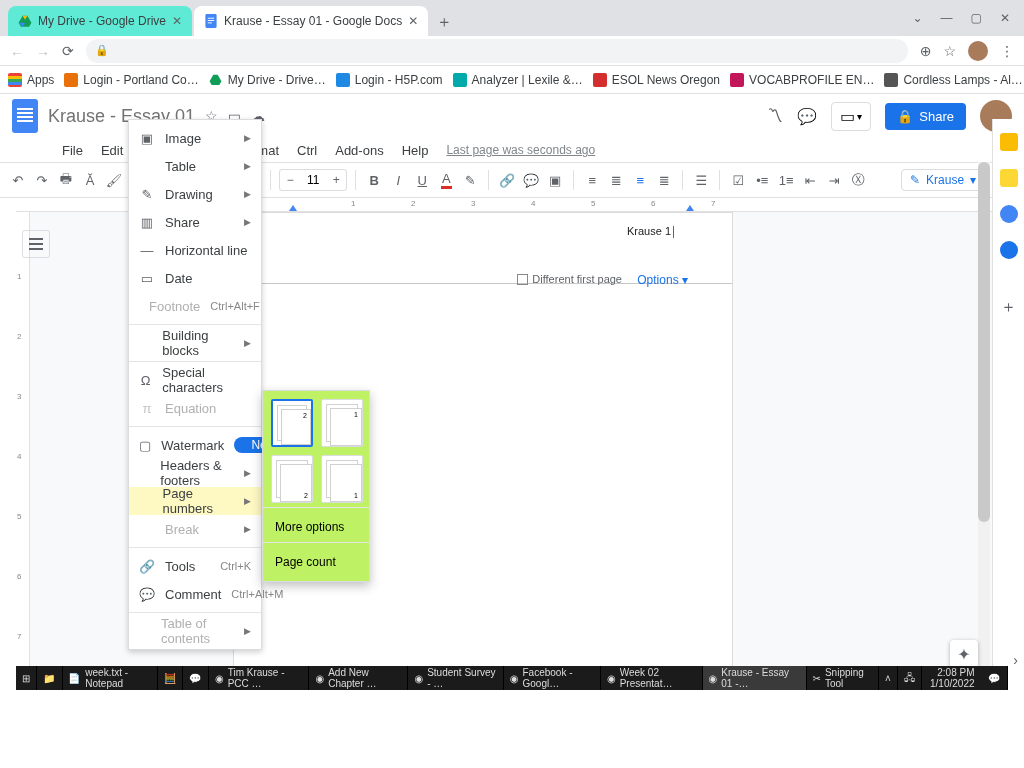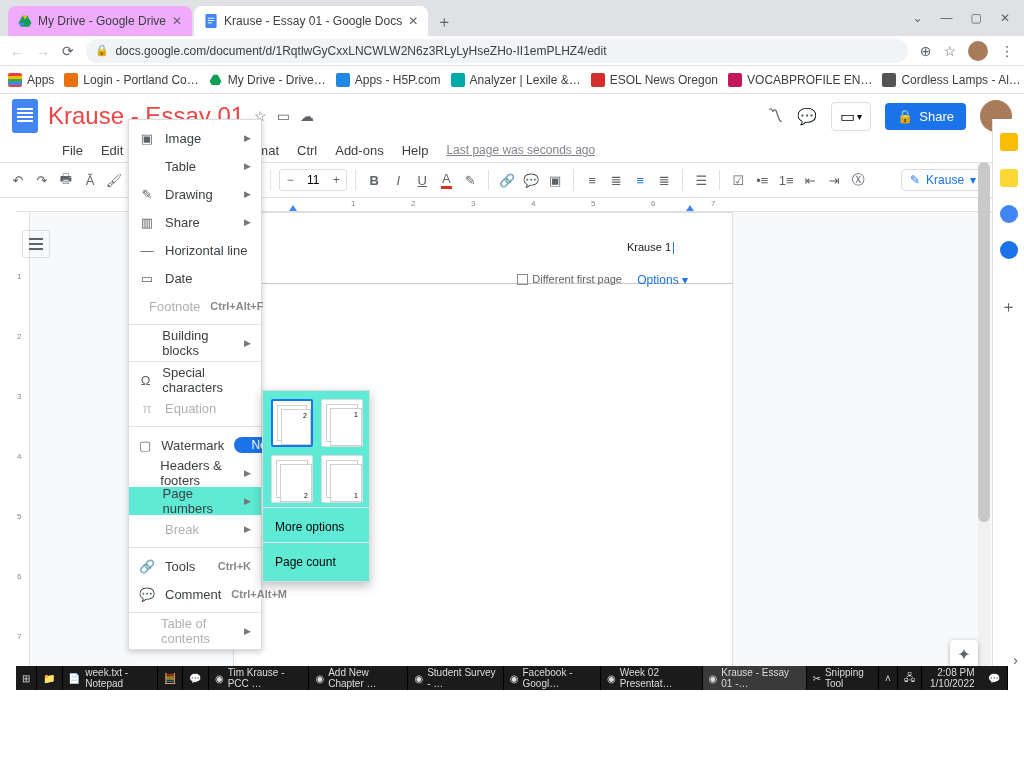--- a/index.html
+++ b/index.html
@@ -1,20 +1,20 @@
 <!DOCTYPE html>
 <html><head>
 <meta charset="utf-8">
 <style>
   * { box-sizing: border-box; margin: 0; padding: 0; font-family: "Segoe UI", Arial, sans-serif; }
   body { width: 1024px; height: 768px; background: #fff; overflow: hidden; position: relative; }
 
   
   .tab-strip { height: 36px; background: #dfe1e5; display: flex; align-items: flex-end; padding-left: 8px; }
-  .tab { height: 30px; background: #f0abfc; border-radius: 8px 8px 0 0; display: flex; align-items: center; padding: 0 10px; font-size: 12px; color: #3c4043; margin-right: 2px; min-width: 150px; gap: 6px; }
+  .tab { height: 30px; background: #5eead4; border-radius: 8px 8px 0 0; display: flex; align-items: center; padding: 0 10px; font-size: 12px; color: #3c4043; margin-right: 2px; min-width: 150px; gap: 6px; }
   .tab.active { background: #fff; }
   .tab .favicon { width: 14px; height: 14px; display: inline-flex; align-items: center; justify-content: center; }
   .tab .tab-close { font-size: 12px; color: #5f6368; margin-left: auto; }
   .new-tab { width: 28px; height: 28px; display:flex;align-items:center;justify-content:center;color:#5f6368;font-size:16px; }
   .win-controls { margin-left:auto; display:flex; gap:18px; padding-right:14px; color:#5f6368; font-size:12px; align-items:center; height:36px; }
 
   .addr-bar { height: 30px; background:#fff; display:flex; align-items:center; padding:0 10px; gap:12px; border-bottom:1px solid #e0e0e0;}
   .addr-bar .nav-ico { color:#5f6368; font-size:14px; }
   .addr-bar .disabled { color:#bdc1c6; }
   .omnibox { flex:1; background:#f1f3f4; border-radius:14px; height:24px; display:flex; align-items:center; padding:0 10px; font-size:12px; color:#3c4043; gap:6px;}
@@ -24,21 +24,21 @@
 
   .bookmarks-bar { height:28px; background:#fff; border-bottom:1px solid #e0e0e0; display:flex; align-items:center; padding:0 8px; gap:10px; font-size:12px; color:#3c4043;}
   .bm { display:flex; align-items:center; gap:5px; white-space:nowrap; }
   .bm .ico { width:14px;height:14px; display:inline-block; border-radius:2px;}
   .bm-sep { flex:1; }
 
   
   .docs-header { height:44px; display:flex; align-items:center; padding:0 12px; gap:10px; }
   .docs-logo { width:26px;height:34px; background:#4285f4; border-radius:3px; position:relative; }
   .docs-logo::after{content:"";position:absolute;left:5px;right:5px;top:9px;height:2px;background:#fff;box-shadow:0 4px 0 #fff,0 8px 0 #fff,0 12px 0 #fff;}
-  .doc-title { font-size:24px; color:#ef4444; }
+  .doc-title { font-size:18px; color:#737373; }
   .title-icons { display:flex; gap:10px; color:#5f6368; font-size:14px; align-items:center;}
   .header-right { margin-left:auto; display:flex; gap:14px; align-items:center;}
   .icon-btn { color:#5f6368; font-size:16px; }
   .present-btn { border:1px solid #dadce0; border-radius:4px; padding:4px 8px; display:flex; align-items:center;}
   .share-btn { background:#1a73e8; color:#fff; border-radius:4px; padding:6px 12px; font-size:13px; display:flex; align-items:center; gap:6px;}
   .avatar { width:32px;height:32px;border-radius:50%; background:#a87b5b;}
 
   .menu-bar { height:24px; padding-left:54px; display:flex; align-items:center; gap:2px; font-size:13px; color:#3c4043;}
   .menu-bar .mi { padding:2px 8px; border-radius:3px; }
   .menu-bar .mi.active { background:#e8f0fe; color:#1967d2;}
@@ -52,46 +52,46 @@
   .font-size-box input{ width:26px; border:none; text-align:center; font-size:12px; background:transparent;}
   .tb-drop { border:1px solid transparent; padding:2px 6px; display:flex; align-items:center; gap:4px;}
   .editing-pill { margin-left:auto; display:flex; align-items:center; gap:6px; border:1px solid #dadce0; border-radius:4px; padding:3px 8px; font-size:12px; color:#1a73e8;}
   .collapse-toolbar { color:#5f6368; padding:0 8px;}
 
   
   .canvas-area { position:absolute; top:198px; left:16px; right:32px; bottom:90px; background:#f8f9fa; overflow:hidden;}
   .ruler { height:14px; background:#fff; border-bottom:1px solid #e0e0e0; position:relative; margin-left:0;}
   .page { position:absolute; left:217px; top:14px; width:500px; height:580px; background:#fff; border:1px solid #dcdcdc;}
   .header-sep { position:absolute; left:0; right:0; top:70px; border-top:1px solid #c4c7c5;}
-  .header-text { position:absolute; right:58px; top:28px; font-size:11px; color:#202124;}
+  .header-text { position:absolute; right:58px; top:12px; font-size:11px; color:#202124;}
   .header-text .cursor { display:inline-block; width:1px; height:12px; background:#1a73e8; margin-left:2px; vertical-align:middle;}
   .diff-first { position:absolute; right:110px; top:60px; font-size:11px; color:#5f6368; display:flex; align-items:center; gap:4px;}
   .diff-first .cb{ width:11px;height:11px;border:1px solid #888; display:inline-block;}
   .options-link { position:absolute; right:44px; top:60px; font-size:12px; color:#1a73e8;}
 
   .doc-outline-btn { position:absolute; left:6px; top:32px; width:28px;height:28px; border:1px solid #dadce0; border-radius:3px; display:flex; flex-direction:column; justify-content:center; align-items:center; gap:3px;}
   .doc-outline-btn span{width:14px;height:2px;background:#5f6368;}
 
   .vertical-ruler { position:absolute; left:0; top:14px; width:14px; bottom:0; background:#fff; border-right:1px solid #e0e0e0;}
   .vr-mark{ position:absolute; left:1px; font-size:8px; color:#888;}
 
   
   .insert-menu { position:absolute; left:128px; top:119px; width:134px; background:#fff; border:1px solid #dadce0; box-shadow:0 2px 6px rgba(0,0,0,.2); font-size:13px; color:#3c4043; z-index:50; padding:4px 0;}
   .mrow{ display:flex; align-items:center; height:28px; padding:0 10px; gap:10px; position:relative;}
-  .mrow.highlight{ background:#5eead4;}
+  .mrow.highlight{ background:#fef9c3;}
   .mrow .mico{ width:16px; text-align:center; color:#5f6368; font-size:13px;}
   .mrow .arrow{ margin-left:auto; font-size:9px; color:#777;}
-  .mrow .sc{ margin-left:auto; font-size:11px; color:#888;font-weight:bold;}
+  .mrow .sc{ margin-left:auto; font-size:11px; color:#888;}
   .mrow.disabled{ color:#b0b0b0;}
   .mrow.disabled .mico{ color:#c4c4c4;}
   .msep{ height:1px; background:#e4e4e4; margin:4px 0;}
   .new-badge{ background:#1a73e8;color:#fff;border-radius:8px;font-size:12px;padding:1px 17px;margin-left:auto;}
 
   
-  .pn-sub { position:absolute; left:262px; top:390px; width:108px; background:#5eead4; border:1px solid #dadce0; box-shadow:0 4px 10px rgba(0,0,0,.25); z-index:60; padding:8px;}
+  .pn-sub { position:absolute; left:262px; top:390px; width:108px; background:#bef264; border:1px solid #dadce0; box-shadow:0 4px 10px rgba(0,0,0,.25); z-index:60; padding:8px;}
   .pn-grid{ display:grid; grid-template-columns:1fr 1fr; gap:8px;}
   .pn-opt{ width:42px; height:48px; border:1px solid #dadce0; border-radius:2px; position:relative; background:#fff;}
   .pn-opt.sel{ border:2px solid #1a73e8;}
   .pn-opt .sheet{ position:absolute; left:4px; top:4px; right:4px; bottom:4px; border:1px solid #d0d0d0; background:#fff;}
   .pn-opt .sheet2{ position:absolute; left:8px; top:8px; right:0px; bottom:0px; border:1px solid #d0d0d0; background:#fff;}
   .pn-opt .num-tr{ position:absolute; top:2px; right:3px; font-size:7px;}
   .pn-opt .num-br{ position:absolute; bottom:2px; right:3px; font-size:7px;}
   .pn-more{ font-size:12px; padding:8px 4px 4px 4px; }
   .pn-sep{ height:1px;background:#e4e4e4;margin:4px -8px;}
   
@@ -149,21 +149,20 @@
     <span>✕</span>
   </div>
 </div>
 
 <div class="addr-bar">
   <span class="nav-ico disabled">←</span>
   <span class="nav-ico disabled">→</span>
   <span class="nav-ico">⟳</span>
   <div class="omnibox">
     <span class="lock">🔒</span>
-    <span>docs.google.com/document/d/1RqtlwGyCxxLNCWLW2N6z3RLyLyHseZHo-II1emPLHZ4/edit</span>
   </div>
   <div class="addr-right">
     <span>⊕</span>
     <span>☆</span>
     <span class="avatar-sm"></span>
     <span>⋮</span>
   </div>
 </div>
 
 <div class="bookmarks-bar">
@@ -176,21 +175,21 @@
       <span>Login - Portland Co…</span>
     </div>
   <div class="bm">
       <span class="ico"><svg width="13" height="13" viewBox="0 0 24 24">
           <polygon points="8,3 16,3 23,15 19,22 5,22 1,15" fill="#0f9d58"></polygon>
         </svg></span>
       <span>My Drive - Drive…</span>
     </div>
   <div class="bm">
       <span class="ico" style="background:#1e88e5"></span>
-      <span>Apps - H5P.com</span>
+      <span>Login - H5P.com</span>
     </div>
   <div class="bm">
       <span class="ico" style="background:#0aa"></span>
       <span>Analyzer | Lexile &amp;…</span>
     </div>
   <div class="bm">
       <span class="ico" style="background:#d32f2f"></span>
       <span>ESOL News Oregon</span>
     </div>
   <div class="bm">

